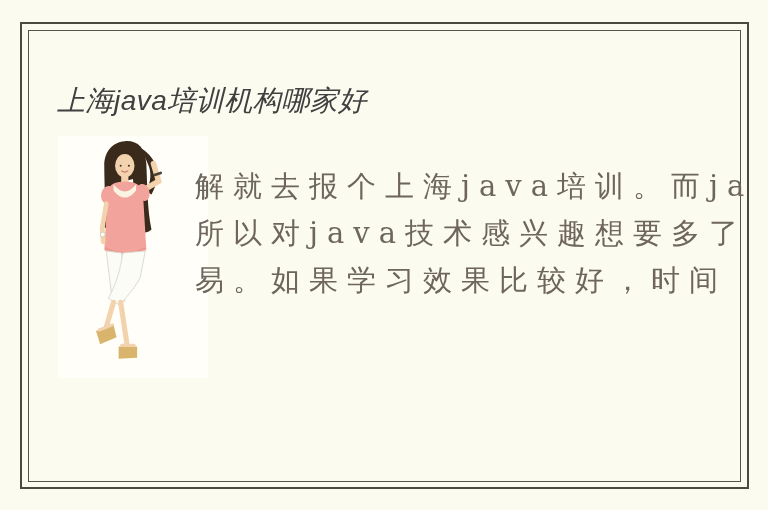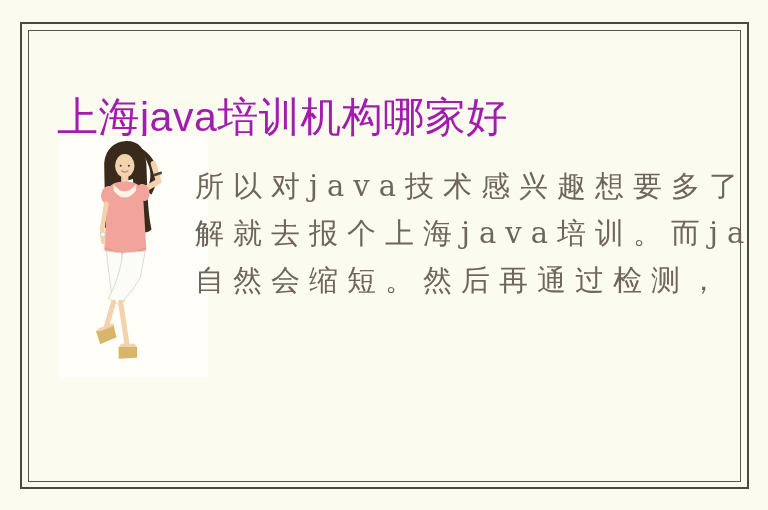--- a/index.html
+++ b/index.html
@@ -18,25 +18,26 @@
   }
   .frame-inner {
     position:absolute;
     inset:30px 27px 28px 28px;
     border:1.4px solid #55544a;
     pointer-events:none;
   }
   .title {
     position:absolute;
     left:57px; top:63px;
-    font-size:41px;
+    font-size:28px;
     font-weight:500;
     letter-spacing:0.5px;
-    color:#a21caf;
+    color:#404040;
     white-space:nowrap;
+    font-style:italic;
   }
   .photo {
     position:absolute;
     left:58px; top:136px;
     width:150px; height:242px;
     background:#fffef8;
     display:flex;
     justify-content:center;
     align-items:flex-start;
   }
@@ -108,18 +109,18 @@
 
       <path d="M14,190 L31,184 L34,196 L18,203 Z" fill="#d9b46c"></path>
       <path d="M17,189 L30,184" stroke="#f3d2ae" stroke-width="3" stroke-linecap="round"></path>
 
       <path d="M36,205 L54,205 L54,216 L36,217 Z" fill="#d9b46c"></path>
       <path d="M39,204 L51,204" stroke="#f3d2ae" stroke-width="3.2" stroke-linecap="round"></path>
     </svg>
   </div>
 
   <div class="textblock">
+    <div class="text-line">解就去报个上海java培训。而ja</div>
     <div class="text-line">所以对java技术感兴趣想要多了</div>
-    <div class="text-line">解就去报个上海java培训。而ja</div>
-    <div class="text-line">自然会缩短。然后再通过检测，</div>
+    <div class="text-line">易。如果学习效果比较好，时间</div>
   </div>
 
 </div>
 
 </body></html>

